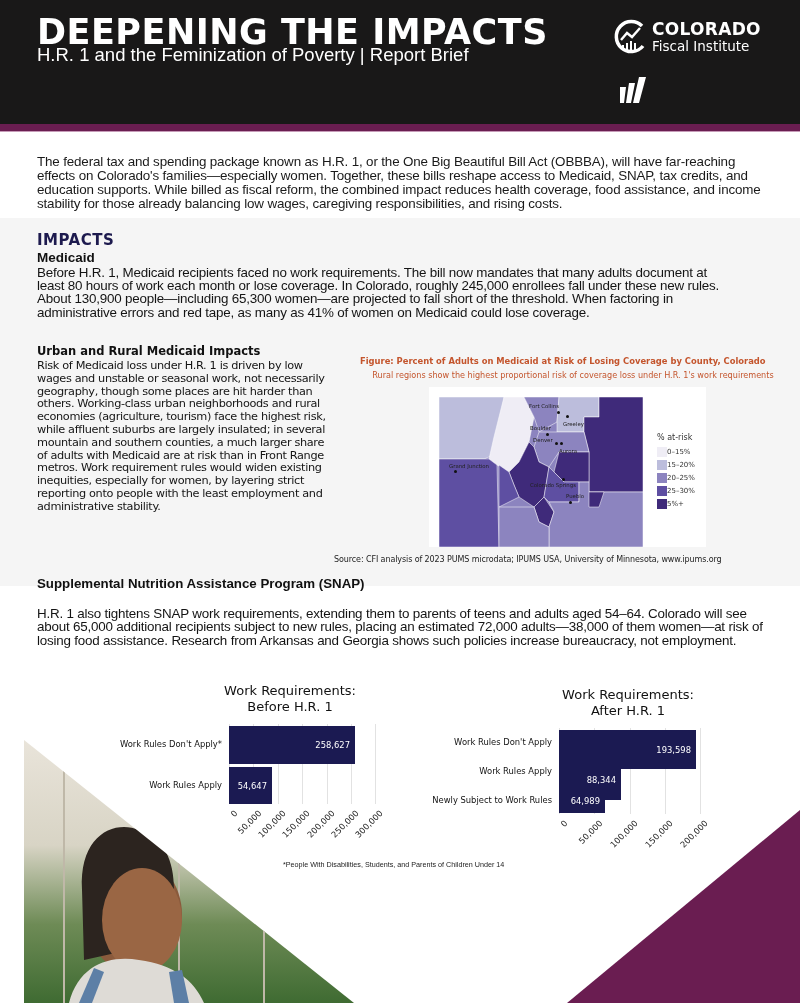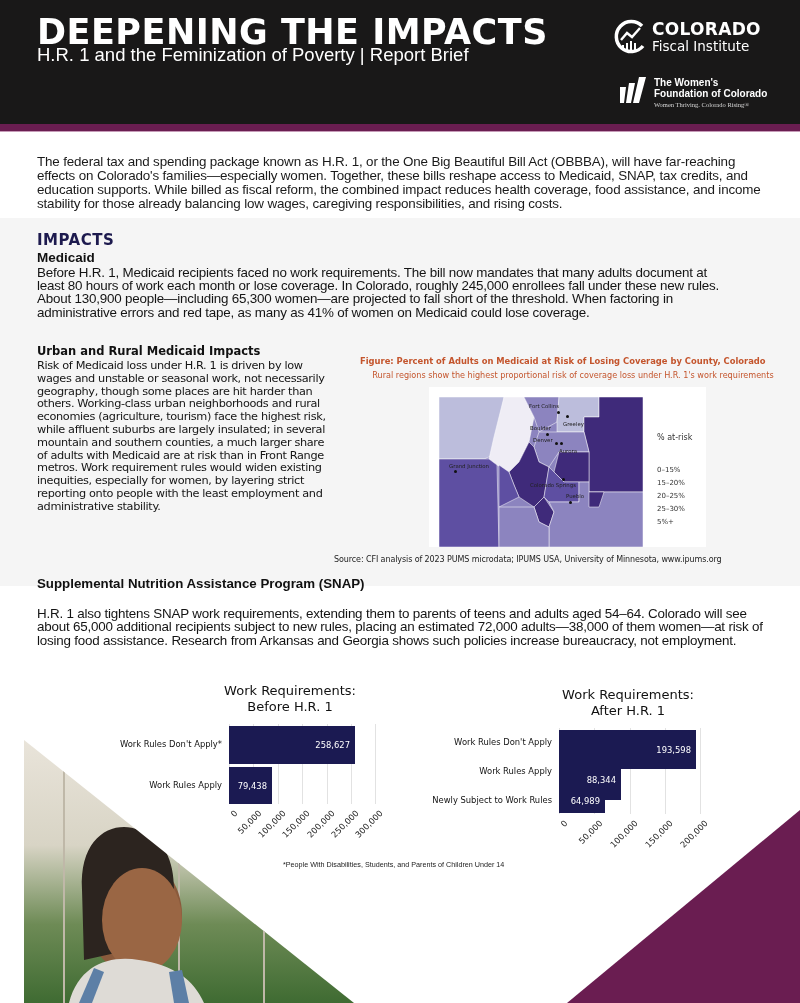--- a/index.html
+++ b/index.html
@@ -34,21 +34,21 @@
     .urban-h { position: absolute; left: 37px; top: 344px; font-family: "DejaVu Sans", sans-serif; font-weight: bold; font-size: 11.5px; color: #111; }
     .urban-p { position: absolute; left: 37px; top: 360px; width: 300px; font-family: "DejaVu Sans", sans-serif; font-size: 11.3px; line-height: 12.8px; letter-spacing: -0.35px; color: #141414; }
 
     .fig-title { position: absolute; left: 360px; top: 356px; width: 400px; text-align: center; font-family: "DejaVu Sans", sans-serif; font-weight: bold; font-size: 8.4px; color: #c4552d; white-space: nowrap; }
     .fig-sub { position: absolute; left: 363px; top: 370px; width: 420px; text-align: center; font-family: "DejaVu Sans", sans-serif; font-size: 8.1px; color: #c4552d; white-space: nowrap; }
 
     .map-card { position: absolute; left: 429px; top: 387px; width: 277px; height: 160px; background: #ffffff; }
     .map-svg { position: absolute; left: 10px; top: 10px; width: 204px; height: 150px; }
     .legend { position: absolute; left: 657px; top: 433px; font-family: "DejaVu Sans", sans-serif; font-size: 7px; color: #333; }
     .legend-title { font-size: 8px; margin-bottom: 4px; }
-    .legend-item { display: flex; align-items: flex-start; gap: 20px; height: 12px; margin-bottom: 1px; flex-direction: column; }
+    .legend-item { display: flex; align-items: center; gap: 0; height: 12px; margin-bottom: 1px; }
     .legend-swatch { width: 10px; height: 10px; }
     .city { position: absolute; font-family: "DejaVu Sans", sans-serif; font-size: 5.4px; color: #222; white-space: nowrap; }
     .dot { position: absolute; width: 3px; height: 3px; border-radius: 50%; background: #111; }
 
     .source { position: absolute; left: 334px; top: 555px; font-family: "DejaVu Sans", sans-serif; font-size: 8px; color: #222; white-space: nowrap; letter-spacing: -0.1px; }
 
     .snap-h { position: absolute; left: 37px; top: 576px; font-weight: bold; font-size: 13.3px; color: #111; }
     .snap-p { position: absolute; left: 37px; top: 607px; width: 740px; font-size: 13.4px; line-height: 13.4px; letter-spacing: -0.2px; }
 
     
@@ -85,25 +85,20 @@
       <div class="l2">Fiscal Institute</div>
     </div>
   </div>
 
   <div class="logo-wfc">
     <svg viewBox="0 0 30 28">
       <polygon points="2,10 8,10 6,26 2,26" fill="#fff"></polygon>
       <polygon points="11,6 17,6 13,26 8,26" fill="#fff"></polygon>
       <polygon points="21,0 28,0 21,26 15,26" fill="#fff"></polygon>
     </svg>
-    <div>
-      <div class="w1">The Women's</div>
-      <div class="w1">Foundation of Colorado</div>
-      <div class="w3">Women Thriving. Colorado Rising®</div>
-    </div>
   </div>
 </div>
 <div class="accent-bar"></div>
 
 <p class="intro">The federal tax and spending package known as H.R. 1, or the One Big Beautiful Bill Act (OBBBA), will have far-reaching effects on Colorado's families—especially women. Together, these bills reshape access to Medicaid, SNAP, tax credits, and education supports. While billed as fiscal reform, the combined impact reduces health coverage, food assistance, and income stability for those already balancing low wages, caregiving responsibilities, and rising costs.</p>
 
 <div class="gray-band"></div>
 
 <h2 class="impacts-h">IMPACTS</h2>
 <h3 class="medicaid-h">Medicaid</h3>
@@ -225,21 +220,21 @@
   <div class="gridline" style="left:327px; top:724px; height:80px;"></div>
   <div class="gridline" style="left:351px; top:724px; height:80px;"></div>
   <div class="gridline" style="left:375px; top:724px; height:80px;"></div>
 
   <div class="bar-label" style="right:578px; top:739px;">Work Rules Don't Apply*</div>
   <div class="bar" style="left:229px; top:726px; width:126px; height:38px;">
     <span>258,627</span>
   </div>
   <div class="bar-label" style="right:578px; top:780px;">Work Rules Apply</div>
   <div class="bar" style="left:229px; top:767px; width:43px; height:37px;">
-    <span>79,438</span>
+    <span>54,647</span>
   </div>
 
   <div class="tick" style="right:568px; top:808px;">0</div>
   <div class="tick" style="right:544px; top:808px;">50,000</div>
   <div class="tick" style="right:519px; top:808px;">100,000</div>
   <div class="tick" style="right:495px; top:808px;">150,000</div>
   <div class="tick" style="right:470px; top:808px;">200,000</div>
   <div class="tick" style="right:446px; top:808px;">250,000</div>
   <div class="tick" style="right:422px; top:808px;">300,000</div>
 </div>

